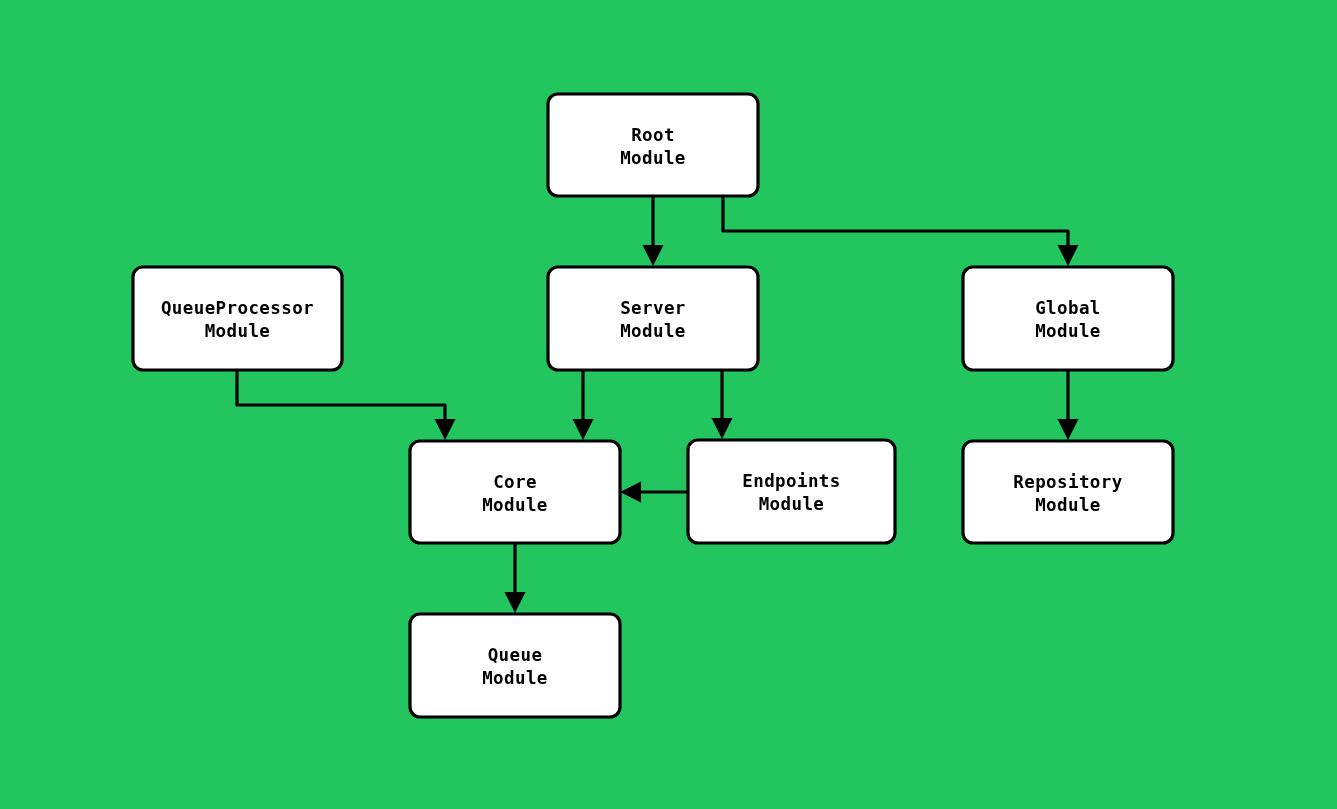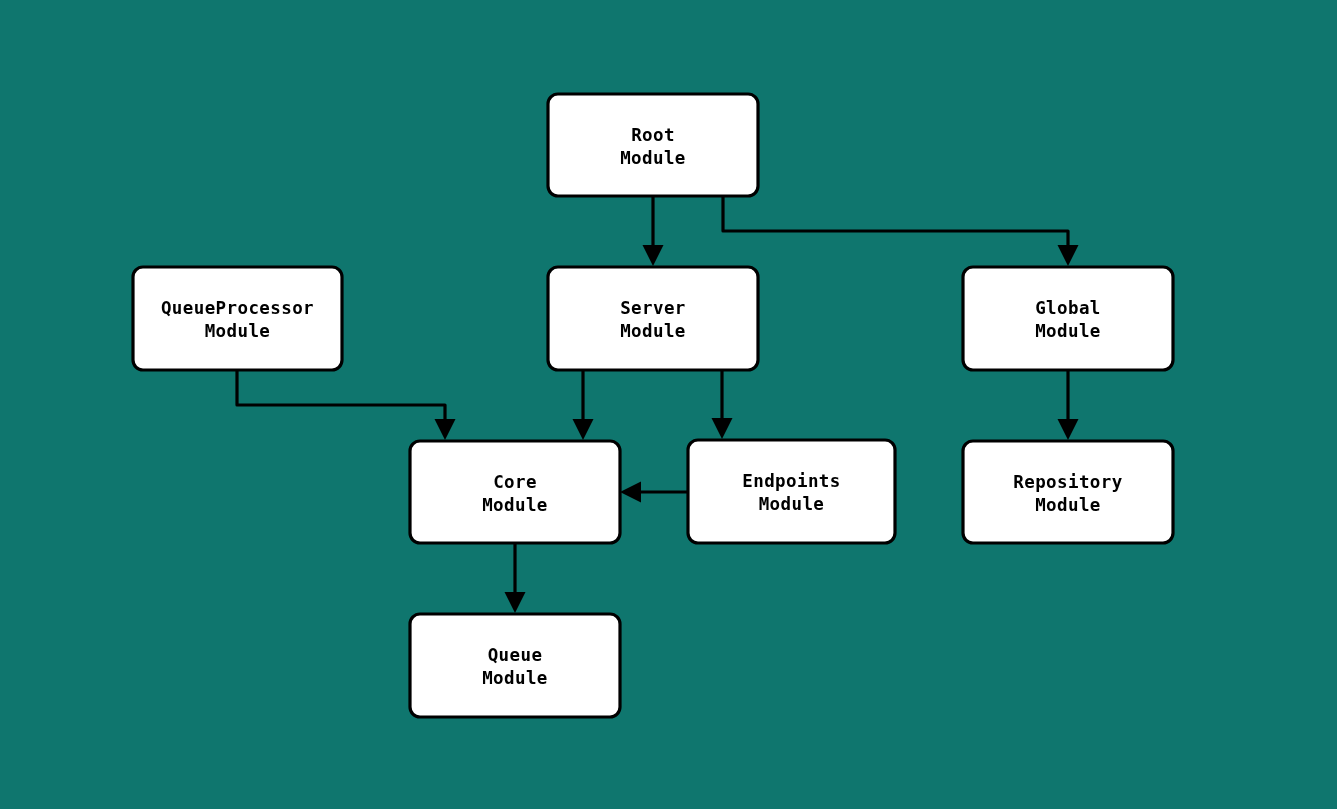--- a/index.html
+++ b/index.html
@@ -11,21 +11,21 @@
   body {
     width: 1337px;
     height: 809px;
     overflow: hidden;
     font-family: "DejaVu Sans Mono", "Liberation Mono", monospace;
   }
   #diagram-root {
     position: relative;
     width: 1337px;
     height: 809px;
-    background: #0f766e;
+    background: #22c55e;
   }
   svg#diagram-canvas {
     position: absolute;
     top: 0;
     left: 0;
     width: 1337px;
     height: 809px;
     display: block;
   }
   .node-box {

